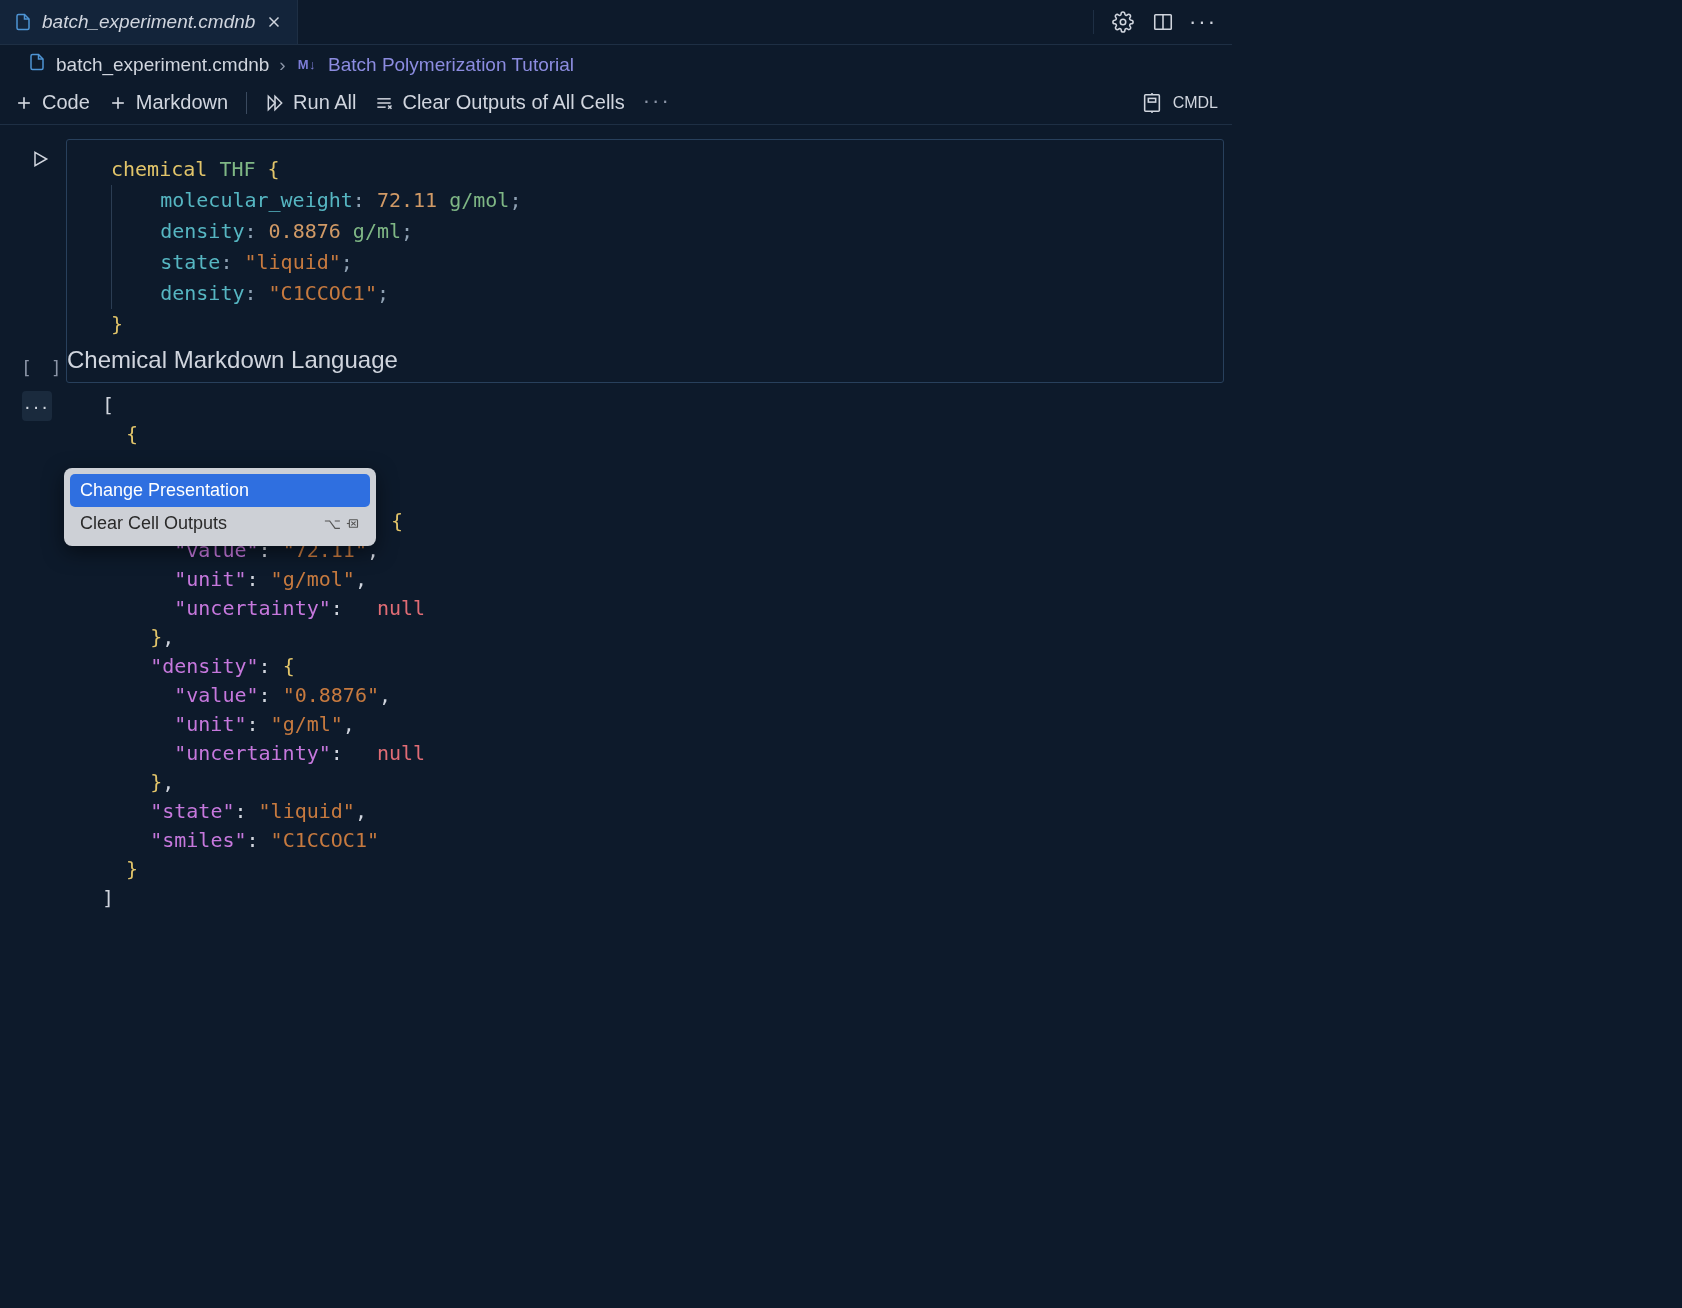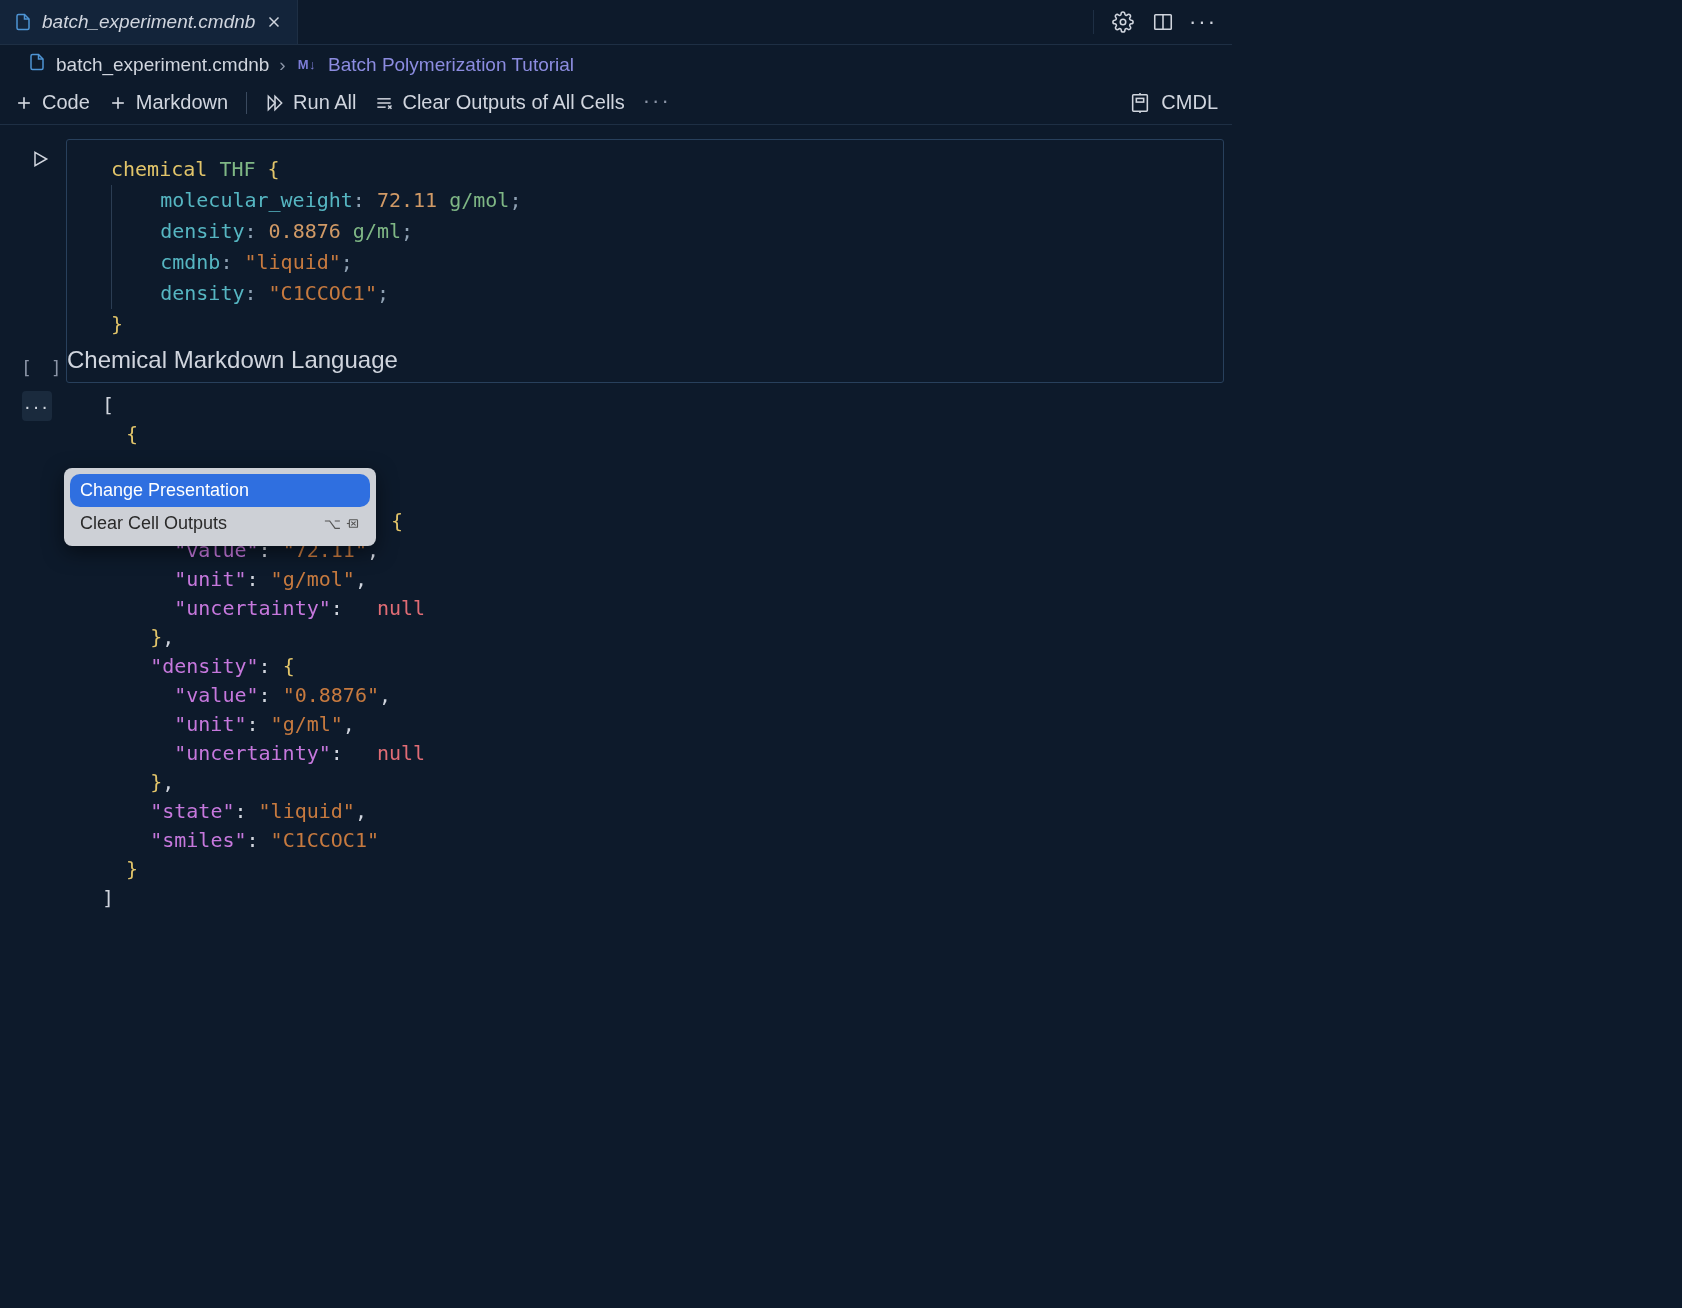--- a/index.html
+++ b/index.html
@@ -77,21 +77,21 @@
     padding:6px 14px 10px 14px;
     gap:18px;
     font-size:20px;
     border-bottom:1px solid var(--border);
   }
   .tb-btn{display:flex;align-items:center;gap:8px;color:var(--fg);}
   .tb-btn svg{width:20px;height:20px;}
   .vsep{width:1px;height:22px;background:#3a4a5f;}
   .tb-spacer{flex:1;}
   .tb-dots{font-size:22px;letter-spacing:2px;color:var(--fg-dim);}
-  .kernel{display:flex;align-items:center;gap:10px;font-size:20px;color:var(--fg);}
+  .kernel{display:flex;align-items:center;gap:10px;font-size:16px;color:var(--fg);}
   .kernel svg{width:22px;height:22px;}
   
   .notebook{padding:14px 8px 0 8px;}
   .cell{
     position:relative;
     margin-left:58px;
     border:1px solid var(--cell-border);
     border-radius:3px;
   }
   .gutter-play{
@@ -154,21 +154,21 @@
     width:300px;
     background:var(--menu-bg);
     border-radius:8px;
     box-shadow:0 6px 20px rgba(0,0,0,0.5);
     padding:6px;
     font-size:18px;
     color:var(--menu-fg);
   }
   .ctx-item{
     display:flex;align-items:center;justify-content:space-between;
-    padding:6px 10px;border-radius:10px;
+    padding:6px 10px;border-radius:5px;
   }
   .ctx-item.sel{background:var(--menu-sel);color:#fff;}
   .ctx-shortcut{display:flex;align-items:center;gap:4px;color:#555;font-size:15px;}
   .ctx-shortcut svg{width:15px;height:15px;}
 </style>
 </head>
 <body>
 
 <div class="tabbar">
   <div class="tab">
@@ -268,21 +268,21 @@
   <div class="cell">
     <div class="gutter-play">
       <svg viewBox="0 0 24 24" fill="none" stroke="currentColor" stroke-width="1.8">
           <polygon points="6 4 20 12 6 20 6 4"></polygon>
         </svg>
     </div>
     <div class="gutter-exec">[ ]</div>
     <div class="code"><span class="tk-yellow">chemical</span> <span class="tk-green">THF</span> <span class="tk-brace">{</span>
 <span class="indent-guide">    </span><span class="tk-cyan">molecular_weight</span><span class="tk-punc">:</span> <span class="tk-orange">72.11</span> <span class="tk-green">g/mol</span><span class="tk-punc">;</span>
 <span class="indent-guide">    </span><span class="tk-cyan">density</span><span class="tk-punc">:</span> <span class="tk-orange">0.8876</span> <span class="tk-green">g/ml</span><span class="tk-punc">;</span>
-<span class="indent-guide">    </span><span class="tk-cyan">cmdnb</span><span class="tk-punc">:</span> <span class="tk-str">"liquid"</span><span class="tk-punc">;</span>
+<span class="indent-guide">    </span><span class="tk-cyan">state</span><span class="tk-punc">:</span> <span class="tk-str">"liquid"</span><span class="tk-punc">;</span>
 <span class="indent-guide">    </span><span class="tk-cyan">density</span><span class="tk-punc">:</span> <span class="tk-str">"C1CCOC1"</span><span class="tk-punc">;</span>
 <span class="tk-brace">}</span></div>
     <div class="lang-label">Chemical Markdown Language</div>
   </div>
 
   <div class="output-wrap">
     <div class="output-gutter">···</div>
     <div class="output"><span class="tk-jbrack">[</span>
   <span class="tk-jbrace">{</span>
 

